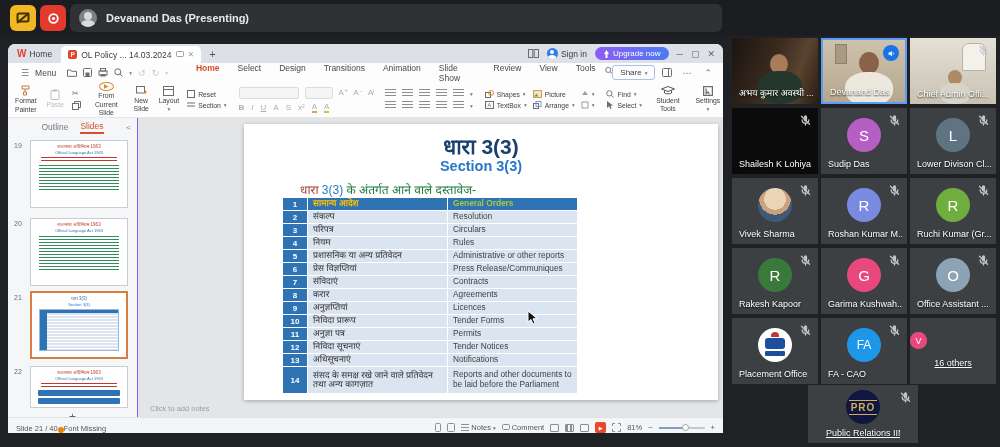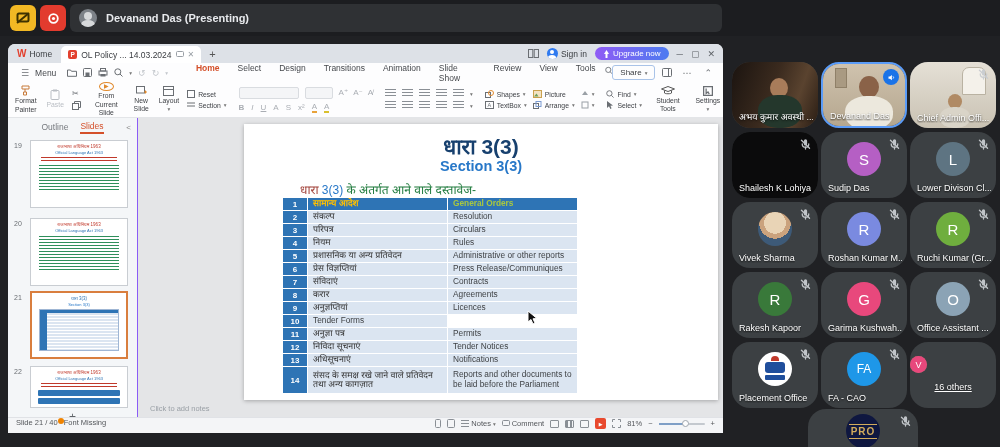--- a/index.html
+++ b/index.html
@@ -9,21 +9,21 @@
   
   .topbar{position:absolute;left:0;top:0;width:100%;height:36px;background:#1c1d20;}
   .sq-ic{position:absolute;top:5px;width:26px;height:26px;border-radius:6px;display:flex;align-items:center;justify-content:center;}
   .present-pill{position:absolute;left:70px;top:4px;width:652px;height:28px;background:#2f3134;border-radius:6px;display:flex;align-items:center;gap:9px;padding-left:9px;box-sizing:border-box;}
   .p-av{width:18px;height:18px;border-radius:50%;background:#7d8288;position:relative;overflow:hidden;flex:0 0 auto;}
   .p-av:before{content:"";position:absolute;left:5px;top:3px;width:8px;height:8px;border-radius:50%;background:#d7d9db;}
   .p-av:after{content:"";position:absolute;left:2px;top:11px;width:14px;height:9px;border-radius:50%;background:#d7d9db;}
   .present-label{color:#e8eaed;font-size:11px;font-weight:bold;}
 
   
-  .tile{position:absolute;width:86px;height:66px;background:#3c4043;border-radius:18px;overflow:hidden;box-sizing:border-box;margin-top:24px;}
+  .tile{position:absolute;width:86px;height:66px;background:#3c4043;border-radius:0;overflow:hidden;box-sizing:border-box;}
   .tile .nm{position:absolute;left:7px;bottom:5px;font-size:9px;color:#fff;white-space:nowrap;max-width:74px;overflow:hidden;text-shadow:0 1px 2px rgba(0,0,0,.85);}
   .tile .nm.ctr{left:50%;transform:translateX(-50%);text-decoration:underline;}
   .mic{position:absolute;top:5px;right:6px;width:13px;height:13px;opacity:.95;}
   .av{position:absolute;left:50%;top:27px;transform:translate(-50%,-50%);width:34px;height:34px;border-radius:50%;display:flex;align-items:center;justify-content:center;font-size:15px;color:#fff;}
   .av.two{font-size:12px;}
   .speaking{border:2px solid #5b9cf8;}
   .spk-badge{position:absolute;top:5px;right:6px;width:16px;height:16px;border-radius:50%;background:#1a73e8;display:flex;align-items:center;justify-content:center;}
   .vid{position:absolute;inset:0;}
   .v1{background:linear-gradient(110deg,#1b1410 0%,#3a2a1e 45%,#5a432f 72%,#2a1d14 100%);}
   .v1 .head{position:absolute;left:38px;top:16px;width:18px;height:20px;border-radius:50%;background:#a87c5a;}
@@ -107,21 +107,21 @@
   .tbl{position:absolute;left:39px;top:74px;width:294px;}
   .trow{display:grid;grid-template-columns:24px 140px 130px;height:13px;}
   .trow.tall{height:27px;}
   .cn{background:#2e74b5;color:#fff;font-size:8px;font-weight:bold;display:flex;align-items:center;justify-content:center;border-bottom:1px solid #fff;box-sizing:border-box;}
   .ch{background:#dbe5f1;font-size:8.8px;color:#333;padding-left:5px;display:flex;align-items:center;border-bottom:1px solid #fff;border-left:1px solid #fff;box-sizing:border-box;line-height:1.05;}
   .ce{background:#dbe5f1;font-size:8.3px;color:#3f4245;padding-left:5px;display:flex;align-items:center;border-bottom:1px solid #fff;border-left:1px solid #fff;box-sizing:border-box;line-height:1.15;}
   .hdr .cn{background:#2e74b5;}
   .hdr .ch{background:#2e74b5;color:#ffc000;font-weight:bold;}
   .hdr .ce{background:#2e74b5;color:#aac83e;font-weight:bold;}
   .notesph{position:absolute;left:12px;bottom:4px;font-size:7.5px;color:#9aa0a6;}
-  .status{position:absolute;left:0;bottom:0;right:0;height:16px;background:#f4f5f7;border-top:1px solid #e0e2e6;display:flex;align-items:flex-start;font-size:7.5px;color:#54575b;padding:0 8px;box-sizing:border-box;}
+  .status{position:absolute;left:0;bottom:0;right:0;height:16px;background:#f4f5f7;border-top:1px solid #e0e2e6;display:flex;align-items:flex-end;font-size:7.5px;color:#54575b;padding:0 8px;box-sizing:border-box;}
   .fm-dot{width:6px;height:6px;border-radius:50%;background:#f08300;display:inline-block;}
   .st-right{margin-left:auto;display:flex;align-items:center;gap:6px;}
   .vic{width:9px;height:8px;border:1px solid #8a8f95;border-radius:1px;display:inline-block;box-sizing:border-box;}
   .vic.b{background:repeating-linear-gradient(90deg,#8a8f95 0 2px,transparent 2px 4px);}
   .oplay{width:11px;height:11px;border-radius:2px;background:#e8492e;color:#fff;font-size:5px;display:flex;align-items:center;justify-content:center;}
   .slider{width:46px;height:2px;background:#c4c9cf;border-radius:1px;position:relative;}
   .slider .fill{position:absolute;left:0;top:0;height:2px;width:26px;background:#7f9fc6;}
   .slider .knob{position:absolute;left:23px;top:-2.5px;width:7px;height:7px;border-radius:50%;background:#fdfdfe;border:1px solid #9fa6ae;box-sizing:border-box;}
   .cursor{position:absolute;left:527px;top:310px;z-index:60;}
 </style>
@@ -515,20 +515,21 @@
               <div class="ch">करार</div>
               <div class="ce">Agreements</div>
           </div>
           <div class="trow">
             <div class="cn">9</div>
               <div class="ch">अनुज्ञप्तियां</div>
               <div class="ce">Licences</div>
           </div>
           <div class="trow">
             <div class="cn">10</div>
+              <div class="ch">निविदा प्रारूप</div>
               <div class="ce">Tender Forms</div>
           </div>
           <div class="trow">
             <div class="cn">11</div>
               <div class="ch">अनुज्ञा पत्र</div>
               <div class="ce">Permits</div>
           </div>
           <div class="trow">
             <div class="cn">12</div>
               <div class="ch">निविदा सूचनाएं</div>

